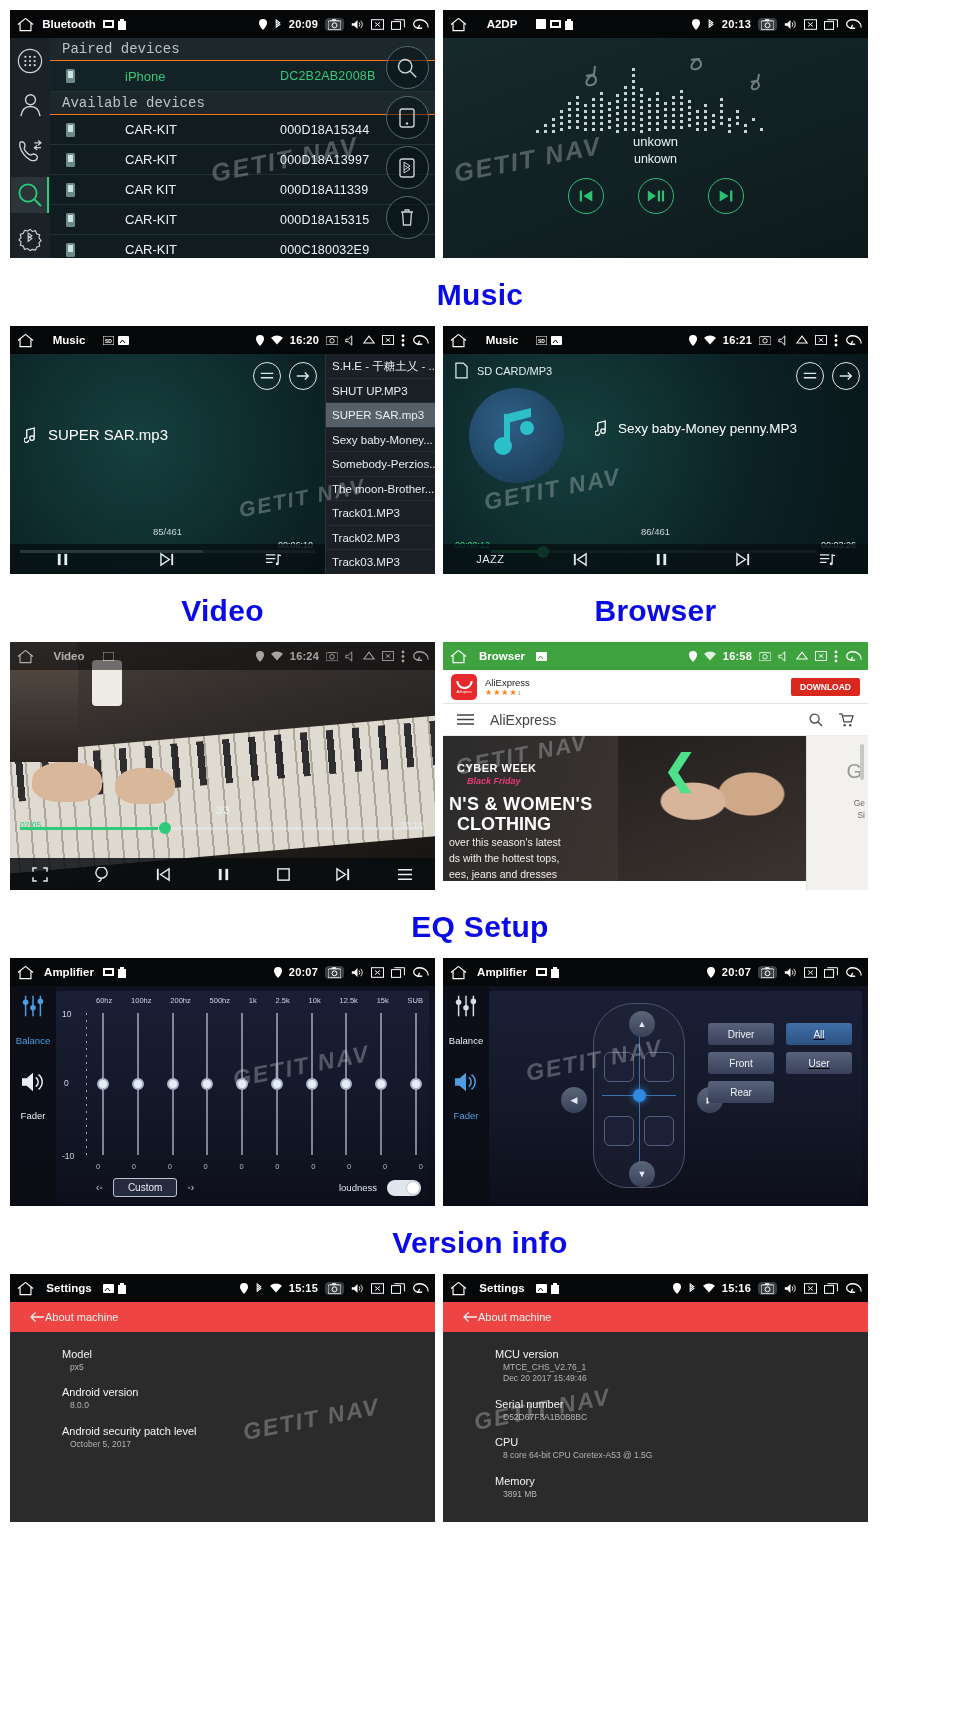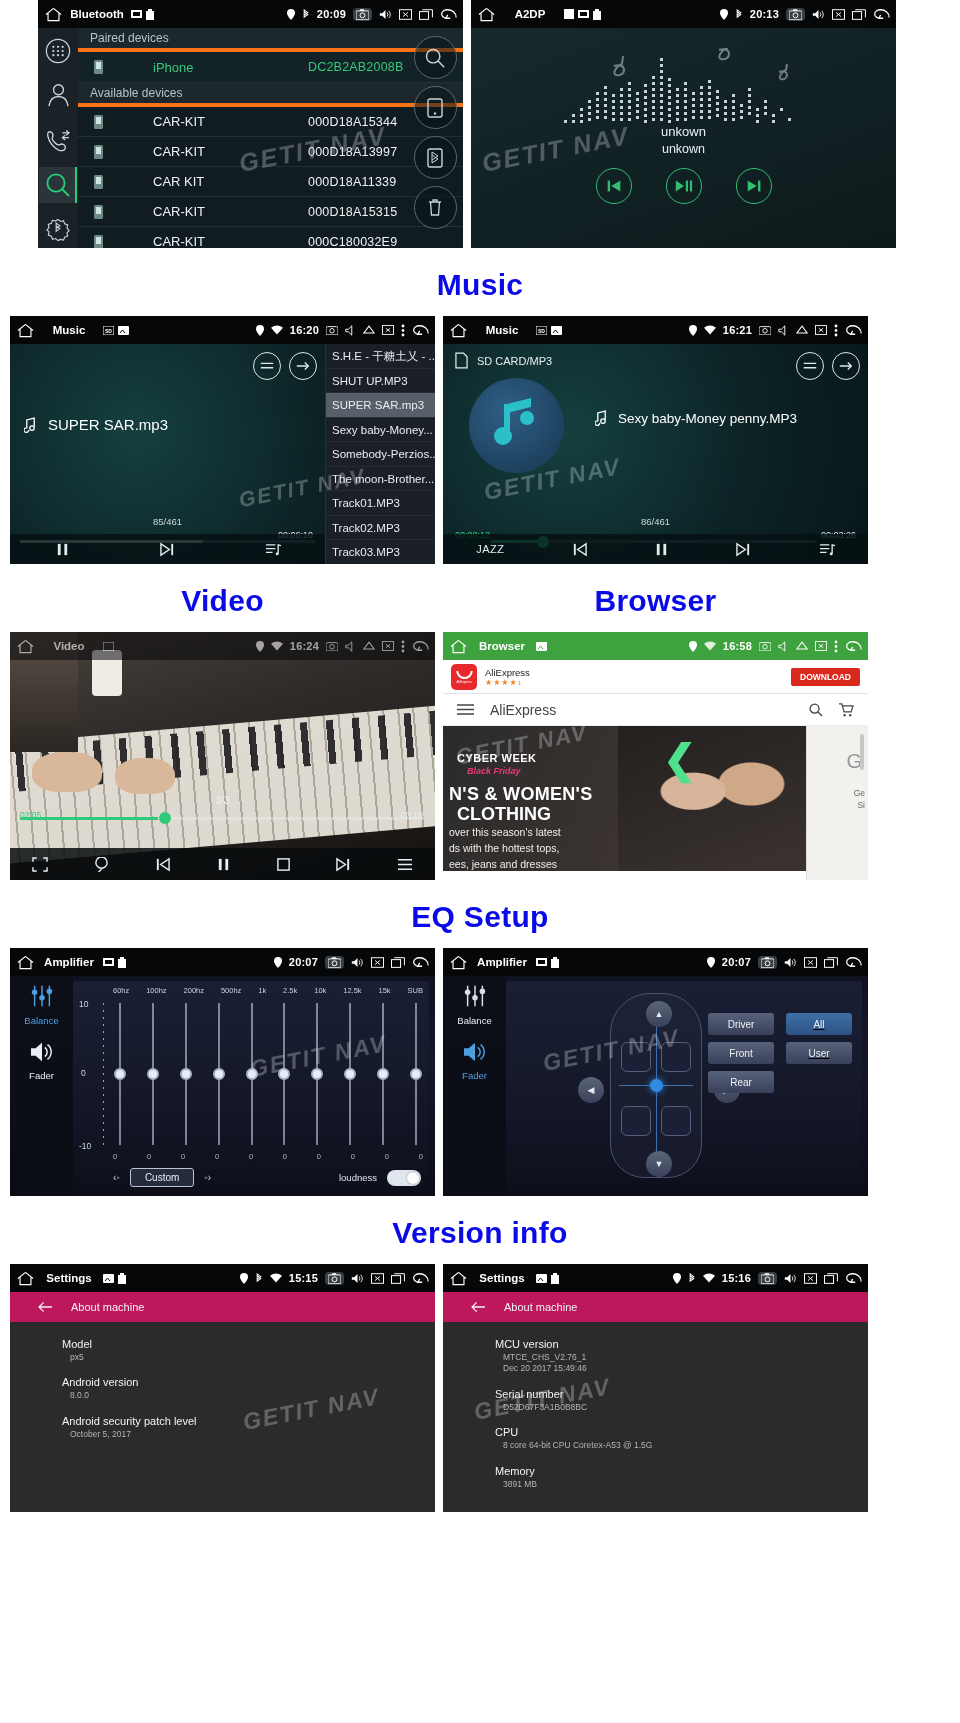--- a/index.html
+++ b/index.html
@@ -35,22 +35,22 @@
 
   
   .bt-body { display:flex; height:220px; background:#101c20; }
   .bt-side { width:40px; background:#1b2227; display:flex; flex-direction:column;
     align-items:center; padding-top:5px; gap:8px; }
   .bt-side .si { width:38px; height:39px; display:flex; align-items:center;
     justify-content:center; color:#cfd6da; position:relative;}
   .bt-side .si.active { background:#2b3439; color:#24d07a; }
   .bt-side .si.active:after{content:"";position:absolute;right:0;top:0;bottom:0;width:2px;background:#24d07a;}
   .bt-list { flex:1; position:relative; }
-  .bt-hdr { background:#1c282c; color:#b9c3c8; font-size:12px; padding:3px 8px 3px 12px;
-    border-bottom:4px solid #f97316; }
+  .bt-hdr { background:#1c282c; color:#b9c3c8; font-size:14px; padding:3px 8px 3px 12px;
+    border-bottom:1px solid #f97316;font-family:Liberation Mono, monospace; }
   .bt-item { display:flex; align-items:center; height:30px; padding:0 10px 0 16px;
     border-bottom:1px solid #22302f; color:#eef3f5; font-size:13px;gap:40px; }
   .bt-item.paired { color:#35c97a; height:31px; background:#132226; }
   .bt-item .nm { width:115px; }
   .bt-item .mac { font-size:12.5px; letter-spacing:.2px;}
   .bt-right { position:absolute; right:0; top:0; width:56px; height:100%;
     display:flex; flex-direction:column; align-items:center; gap:7px; padding-top:8px; }
   .circ { width:43px; height:43px; border-radius:50%; border:1px solid #5a6a70;
     display:flex; align-items:center; justify-content:center; color:#c9d3d8;
     background:rgba(10,20,24,.55); }
@@ -152,22 +152,22 @@
   .brw-side{position:absolute;right:0;top:66px;width:62px;bottom:0;background:#f3f1ed;
     border-left:1px solid #ddd;}
   .brw-side .g{position:absolute;right:6px;top:24px;color:#9a9a9a;font-size:20px;}
   .brw-side .l1{position:absolute;right:3px;top:62px;color:#6b6b6b;font-size:8.5px;}
   .brw-side .l2{position:absolute;right:3px;top:74px;color:#6b6b6b;font-size:8.5px;}
   .brw-scroll{position:absolute;right:4px;top:74px;width:4px;height:36px;background:#c7c7c7;border-radius:2px;}
 
   
   .amp { height:220px; display:flex;
     background:linear-gradient(180deg,#0f1220 0%,#13172a 40%,#0b0e18 100%); }
-  .amp-side { width:63px; display:flex; flex-direction:column; align-items:center;
-    padding-top:8px; gap:7px; background:linear-gradient(180deg,#0c0f18,#0a0d14);}
+  .amp-side { width:46px; display:flex; flex-direction:column; align-items:center;
+    padding-top:8px; gap:17px; background:linear-gradient(180deg,#0c0f18,#0a0d14);}
   .amp-side .lab{font-size:9.5px;color:#4f9fe0;margin-bottom:8px;}
   .amp-side .lab.w{color:#e8eef2;}
   .eq-area { flex:1; position:relative; margin:5px 6px 5px 0;
     background:linear-gradient(180deg,#1a1f36 0%,#141829 50%,#0d101b 100%);
     border-radius:3px; }
   .eq-freq { position:absolute; top:5px; left:40px; right:6px; display:flex;
     justify-content:space-between; color:#c8d2e2; font-size:7.5px; }
   .eq-val { position:absolute; bottom:30px; left:40px; right:6px; display:flex;
     justify-content:space-between; color:#aeb8c8; font-size:7.5px; }
   .eq-sliders { position:absolute; top:22px; bottom:46px; left:40px; right:6px;
@@ -209,33 +209,33 @@
     background:linear-gradient(180deg,#5b6578,#39415a); display:flex; align-items:center;
     justify-content:center; color:#e4ebf4; font-size:9px; }
   .sbtns { position:absolute; right:10px; top:30px; display:flex; flex-direction:column; gap:7px;}
   .sbtn { width:66px; height:22px; border-radius:3px; color:#eef3f8; font-size:10px;
     display:flex; align-items:center; justify-content:center;
     background:linear-gradient(180deg,#58627a,#39415a); }
   .sbtn.blue { background:linear-gradient(180deg,#3f6fa8,#2d5282); }
 
   
   .sett { height:220px; background:#2b2b2b; }
-  .sett .sub { height:30px; display:flex; align-items:center; gap:18px; padding:0 28px;
-    color:#f2f2f2; font-size:11px; background:#be185d; }
+  .sett .sub { height:30px; display:flex; align-items:center; padding:0 20px;
+    color:#f2f2f2; font-size:11px; background:#ef4444; }
   .sett .lst { padding:10px 0 0 0; position:relative; }
   .sett .it { padding:6px 0 7px 52px; }
   .sett .k { color:#f3f3f3; font-size:11px; }
   .sett .v { color:#b4b4b4; font-size:8.5px; line-height:1.35; margin-top:2px;padding-left:8px; }
 </style>
 </head>
 <body>
 
 <div class="page">
 
-  <div class="row" style="padding-top:0;margin-left:28px;">
+  <div class="row" style="padding-top:10px;">
 
     <div class="panel">
       <div class="sbar">
         <span class="home ico">
           <svg width="17" height="15" viewBox="0 0 24 22">
               <path d="M12 2 L23 11 M12 2 L1 11 M4 9v11h16V9" stroke="#fff" stroke-width="1.7" fill="none"></path>
             </svg>
         </span>
         <span class="ttl">Bluetooth</span>
         <span class="mid">

